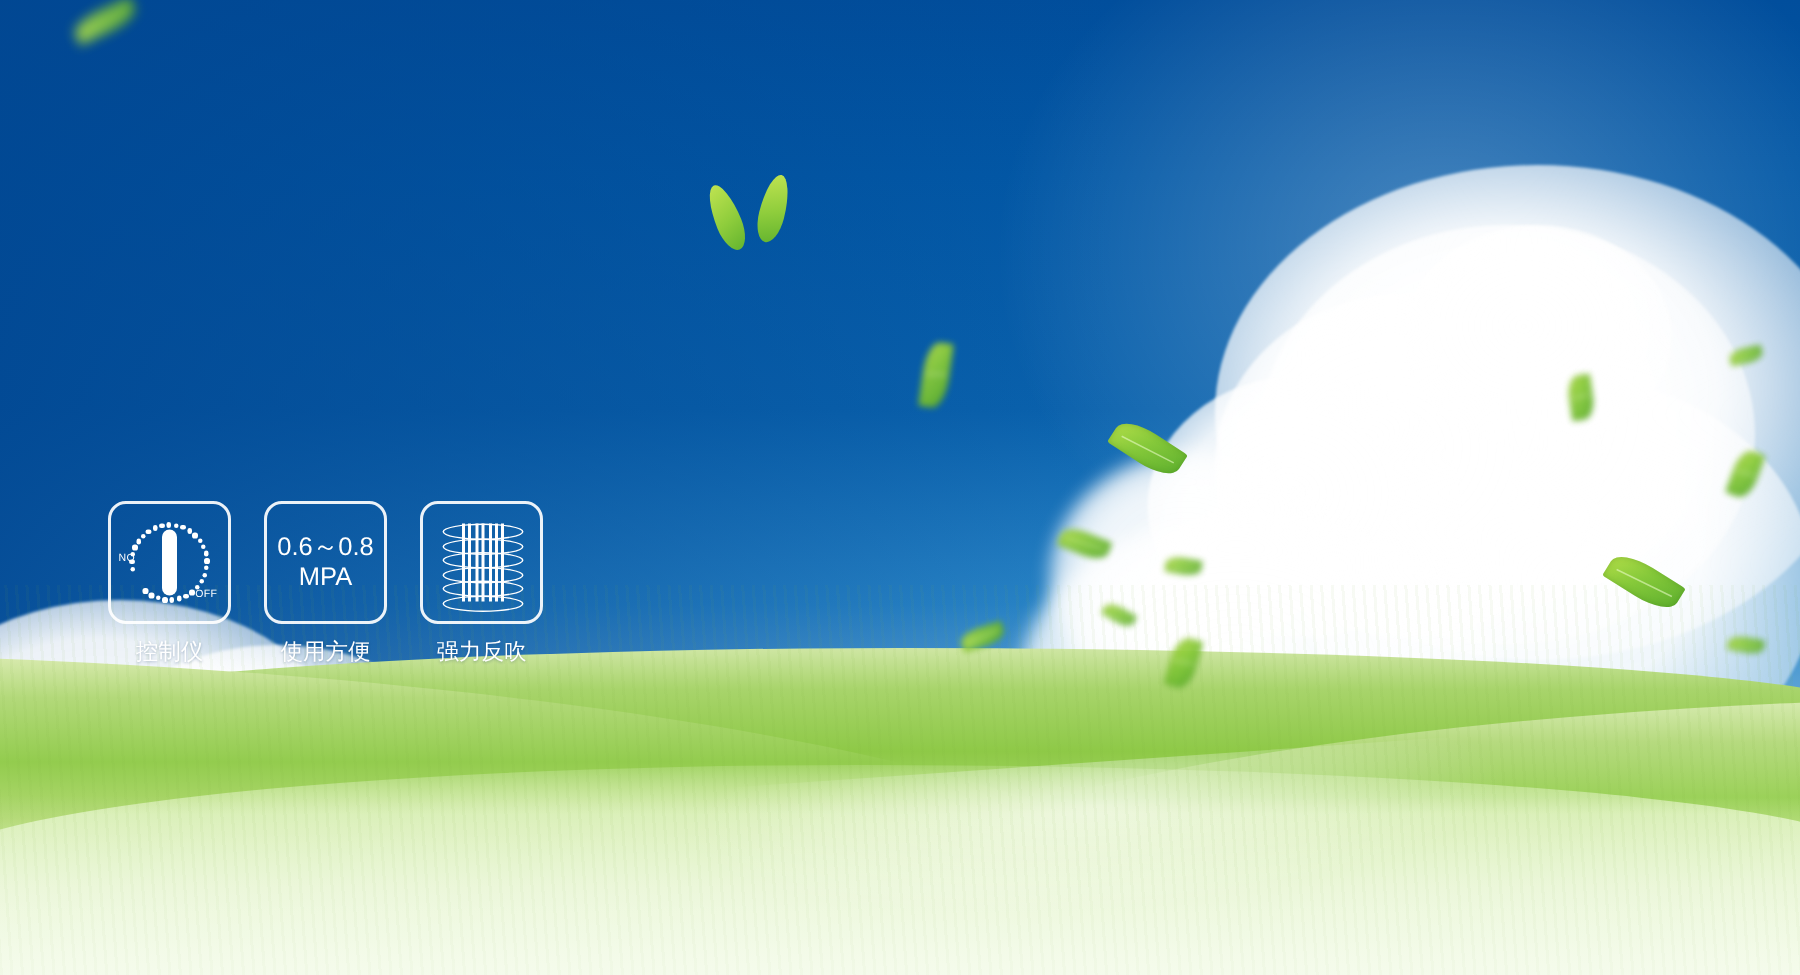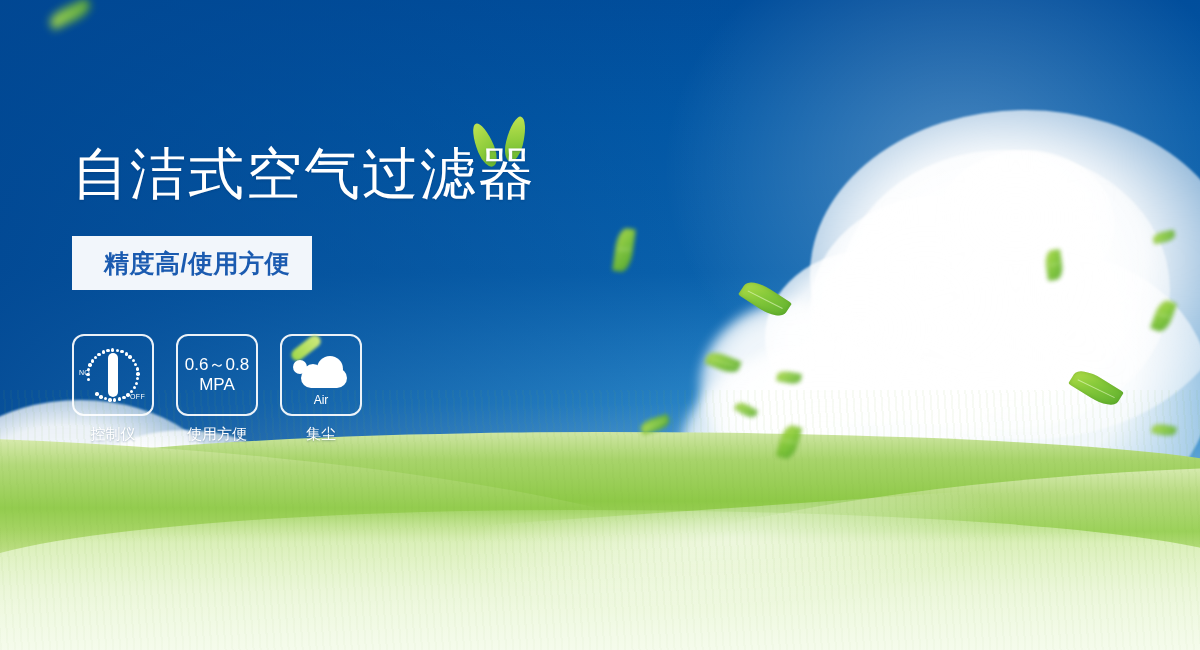--- a/index.html
+++ b/index.html
@@ -452,24 +452,22 @@
   <div class="leaf blurred" style="left:1152px;top:425px; width:24px; height:10px; transform:rotate(10deg);"></div>
   <div class="leaf blurred" style="left:1153px;top:232px; width:22px; height:10px; transform:rotate(-12deg);"></div>
   <div class="leaf blurred" style="left:1155px;top:300px; width:17px; height:32px; transform:rotate(20deg);"></div>
   <div class="leaf" style="left:1080px;top:375px; width:2px;  height:2px; opacity:0;"></div>
   <div class="leaf blurred" style="left:1046px;top:250px; width:16px; height:30px; transform:rotate(-8deg);"></div>
 
   <div class="title-leaves">
     <div class="title-leaf left"></div>
     <div class="title-leaf right"></div>
   </div>
-  <div class="title">自洁式空气过滤器</div>
 
   <div class="subtitle-bar">
-    <div class="sub-right">精度高/使用方便</div>
   </div>
 
   <div class="features">
 
     <div class="feature">
       <div class="feature-box">
         <div class="gauge">
           <div class="gauge-dots" id="gauge-dots">
               <div class="gauge-dot" style="left: 4.67981px; top: 32.6412px;"></div>
               <div class="gauge-dot" style="left: 4.30407px; top: 27.8486px;"></div>
@@ -511,30 +509,37 @@
     </div>
 
     <div class="feature">
       <div class="feature-box">
         <div class="txt">0.6～0.8</div>
         <div class="txt">MPA</div>
       </div>
       <div class="feature-label">使用方便</div>
     </div>
 
-
-
     <div class="feature">
       <div class="feature-box">
-        <div class="airicon">
-          <div class="swoosh"></div>
-          <div class="puff" style="left:26px; top:10px; width:26px; height:26px;"></div>
-          <div class="puff" style="left:12px; top:18px; width:20px; height:20px;"></div>
-          <div class="puff" style="left:2px;  top:14px; width:14px; height:14px;"></div>
-          <div class="body"></div>
-          <div class="airtext">Air</div>
-        </div>
+        <div class="coil" id="coil-icon">
+            <div class="coil-ring" style="top: 3px;"></div>
+            <div class="coil-ring" style="top: 12.5px;"></div>
+            <div class="coil-ring" style="top: 22px;"></div>
+            <div class="coil-ring" style="top: 31.5px;"></div>
+            <div class="coil-ring" style="top: 41px;"></div>
+            <div class="coil-ring" style="top: 50.5px;"></div>
+            <div class="coil-bar" style="left: 15px;"></div>
+            <div class="coil-bar" style="left: 19.4px;"></div>
+            <div class="coil-bar" style="left: 23.8px;"></div>
+            <div class="coil-bar" style="left: 28.2px;"></div>
+            <div class="coil-bar" style="left: 32.6px;"></div>
+            <div class="coil-bar" style="left: 37px;"></div>
+            <div class="coil-bar" style="left: 41.4px;"></div>
+          </div>
       </div>
-      <div class="feature-label">集尘</div>
+      <div class="feature-label">强力反吹</div>
     </div>
+
+
 
   </div>
 </div>
 
 </body></html>

